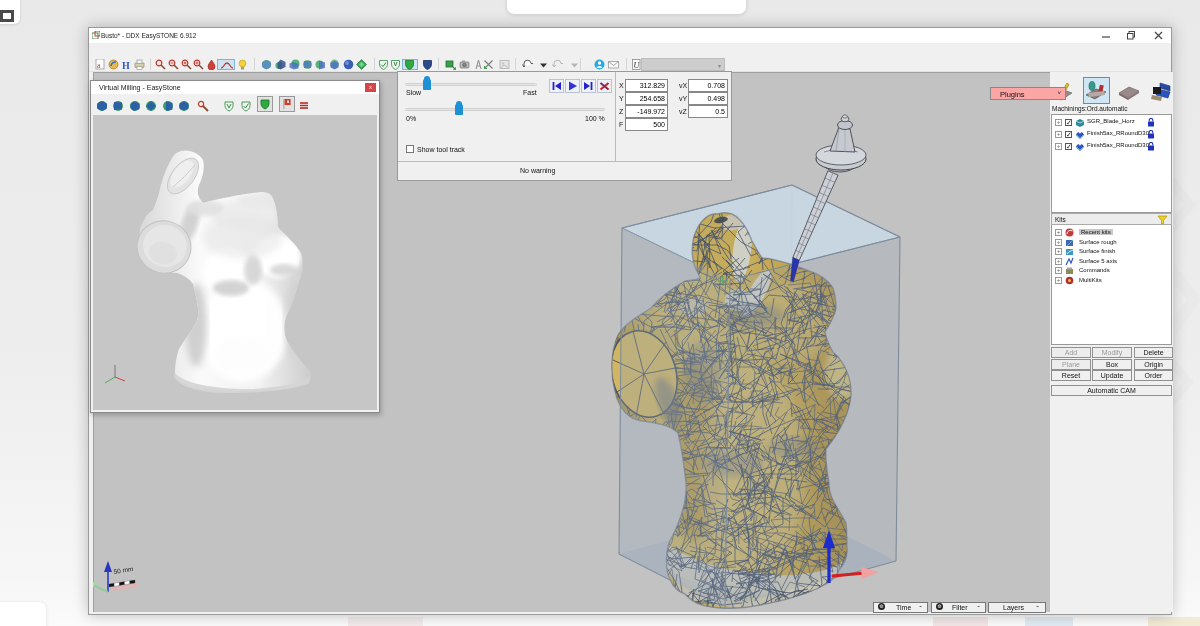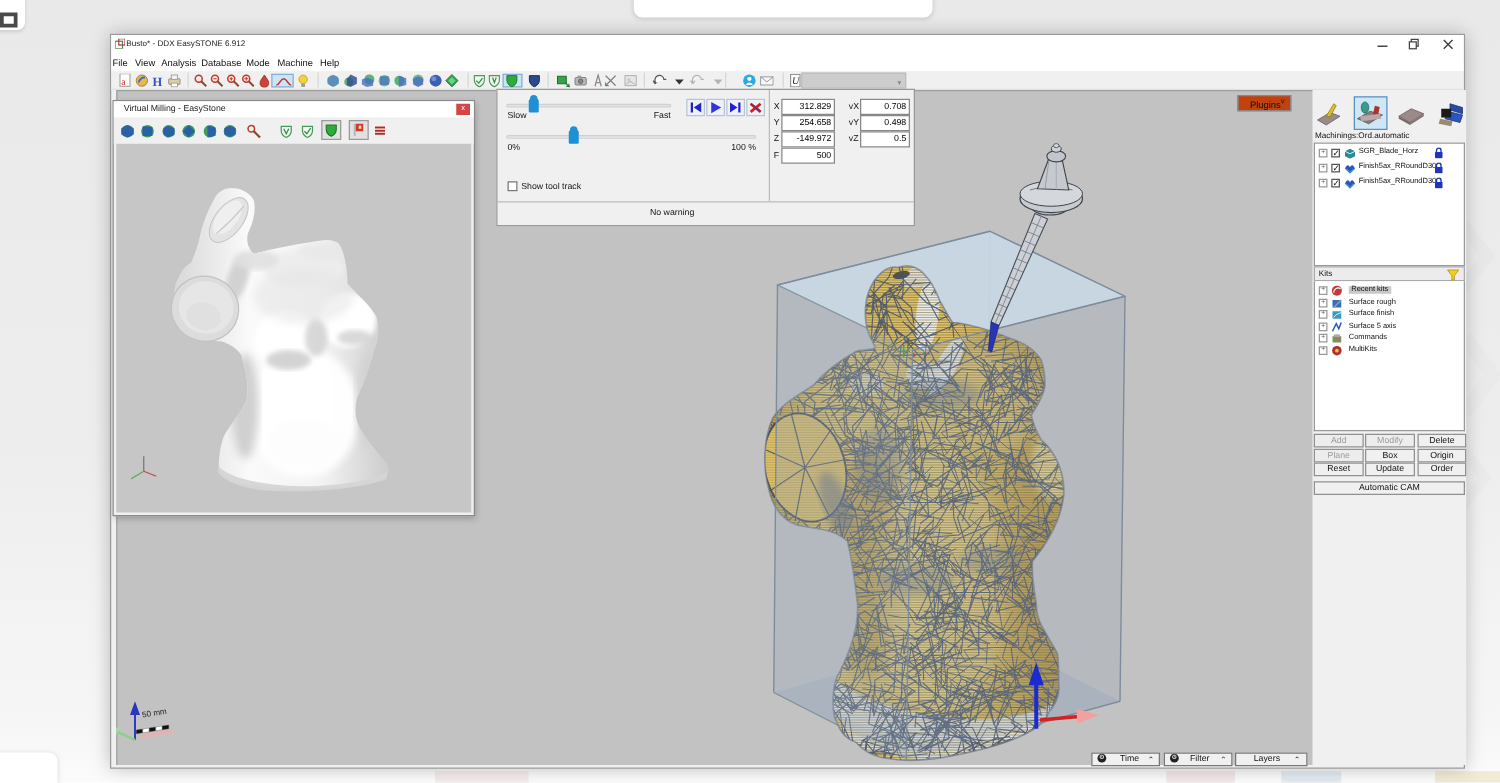--- a/index.html
+++ b/index.html
@@ -54,21 +54,21 @@
 .lock { position:absolute; left:95px; top:1px; width:8px; height:9px; }
 #kits-hdr { position:absolute; left:1px; top:141px; width:121px; height:12px; background:#ececec; border:1px solid #aaa; }
 #kits-list { position:absolute; left:1px; top:153px; width:121px; height:120px; background:#fff; border:1px solid #999; border-top:none; font-size:6px; }
 .krow { position:absolute; left:0; width:100%; height:9.5px; }
 .kic { position:absolute; left:13px; top:0px; width:9px; height:9px; }
 .rpbtn { position:absolute; width:40px; height:11px; background:#f0f0f0; border:1px solid #909090; font-size:7px; text-align:center; line-height:10px; color:#111; }
 .rpbtn.dis { color:#9a9a9a; background:#edeDed; }
 #autocam { position:absolute; left:1px; top:313px; width:121px; height:11px; background:#f0f0f0; border:1px solid #909090; font-size:7px; text-align:center; line-height:10px; }
 
 
-#plugins { position:absolute; left:897px; top:4px; width:43px; height:13px; background:#c2410c; border:1px solid #888; font-size:7.5px; color:#111; z-index:4; }
+#plugins { position:absolute; left:897px; top:15px; width:76px; height:13px; background:#fca5a5; border:1px solid #888; font-size:7.5px; color:#111; z-index:4; }
 .layerbtn { position:absolute; top:530px; height:11px; background:#f0f0f0; border:1px solid #777; font-size:7px; color:#111; z-index:4; }
 .gear { display:inline-block; width:7px; height:7px; background:#222; border-radius:50%; color:#fff; font-size:5px; line-height:7px; text-align:center; vertical-align:1px; }
 
 
 #vmwin { left:90px; top:80px; width:290px; height:333px; background:#f0f0f0; border:1px solid #8a8a8a; z-index:8; box-shadow:1px 2px 5px rgba(0,0,0,0.25); }
 #vm-title { position:absolute; left:0; top:0; width:100%; height:13px; background:#fff; font-size:7px; color:#222; }
 #vm-close { position:absolute; right:3px; top:2px; width:11px; height:9px; background:#d64545; color:#fff; font-size:6px; text-align:center; line-height:9px; }
 #vm-toolbar { position:absolute; left:0; top:13px; width:100%; height:21px; background:#f0f0f0; }
 .vti { position:absolute; top:4px; width:12px; height:12px; }
 #vm-view { position:absolute; left:2px; top:34px; width:284px; height:295px; background:#c6c6c6; }
@@ -90,29 +90,20 @@
   <div class="abs" style="left:1025px;top:617px;width:48px;height:9px;background:#dfe9f2;opacity:0.9"></div>
   <div class="abs" style="left:1148px;top:617px;width:52px;height:9px;background:#efe9d2;opacity:0.9"></div>
 
   <div class="abs" id="win">
     <div class="abs" id="titlebar">
       <svg class="abs" style="left:3px;top:3px" width="8" height="8">
           <rect x="0" y="2" width="6" height="6" fill="none" stroke="#4a8a4a" stroke-width="1"></rect>
           <rect x="3" y="0" width="5" height="5" fill="none" stroke="#aa4444" stroke-width="1"></rect>
         </svg>
         <span class="abs" id="title-text">Busto* - DDX EasySTONE 6.912</span>
-    </div>
-    <div class="abs" id="menubar">
-      <span class="menu-item" style="left:1px">File</span>
-      <span class="menu-item" style="left:19px">View</span>
-      <span class="menu-item" style="left:40px">Analysis</span>
-      <span class="menu-item" style="left:72px">Database</span>
-      <span class="menu-item" style="left:108px">Mode</span>
-      <span class="menu-item" style="left:133px">Machine</span>
-      <span class="menu-item" style="left:167px">Help</span>
     </div>
     <svg class="abs" style="left:1012px;top:3px" width="10" height="10">
         <line x1="1" y1="6" x2="9" y2="6" stroke="#444" stroke-width="1.2"></line>
       </svg>
     <svg class="abs" style="left:1037px;top:2px" width="10" height="10">
         <rect x="3" y="1.5" width="5.5" height="5.5" fill="#fff" stroke="#444" stroke-width="1"></rect>
         <rect x="1.5" y="3.5" width="5.5" height="5.5" fill="#fff" stroke="#444" stroke-width="1"></rect>
       </svg>
     <svg class="abs" style="left:1064px;top:2px" width="10" height="10">
         <path d="M2 2 L9 9 M9 2 L2 9" stroke="#444" stroke-width="1.2"></path>

